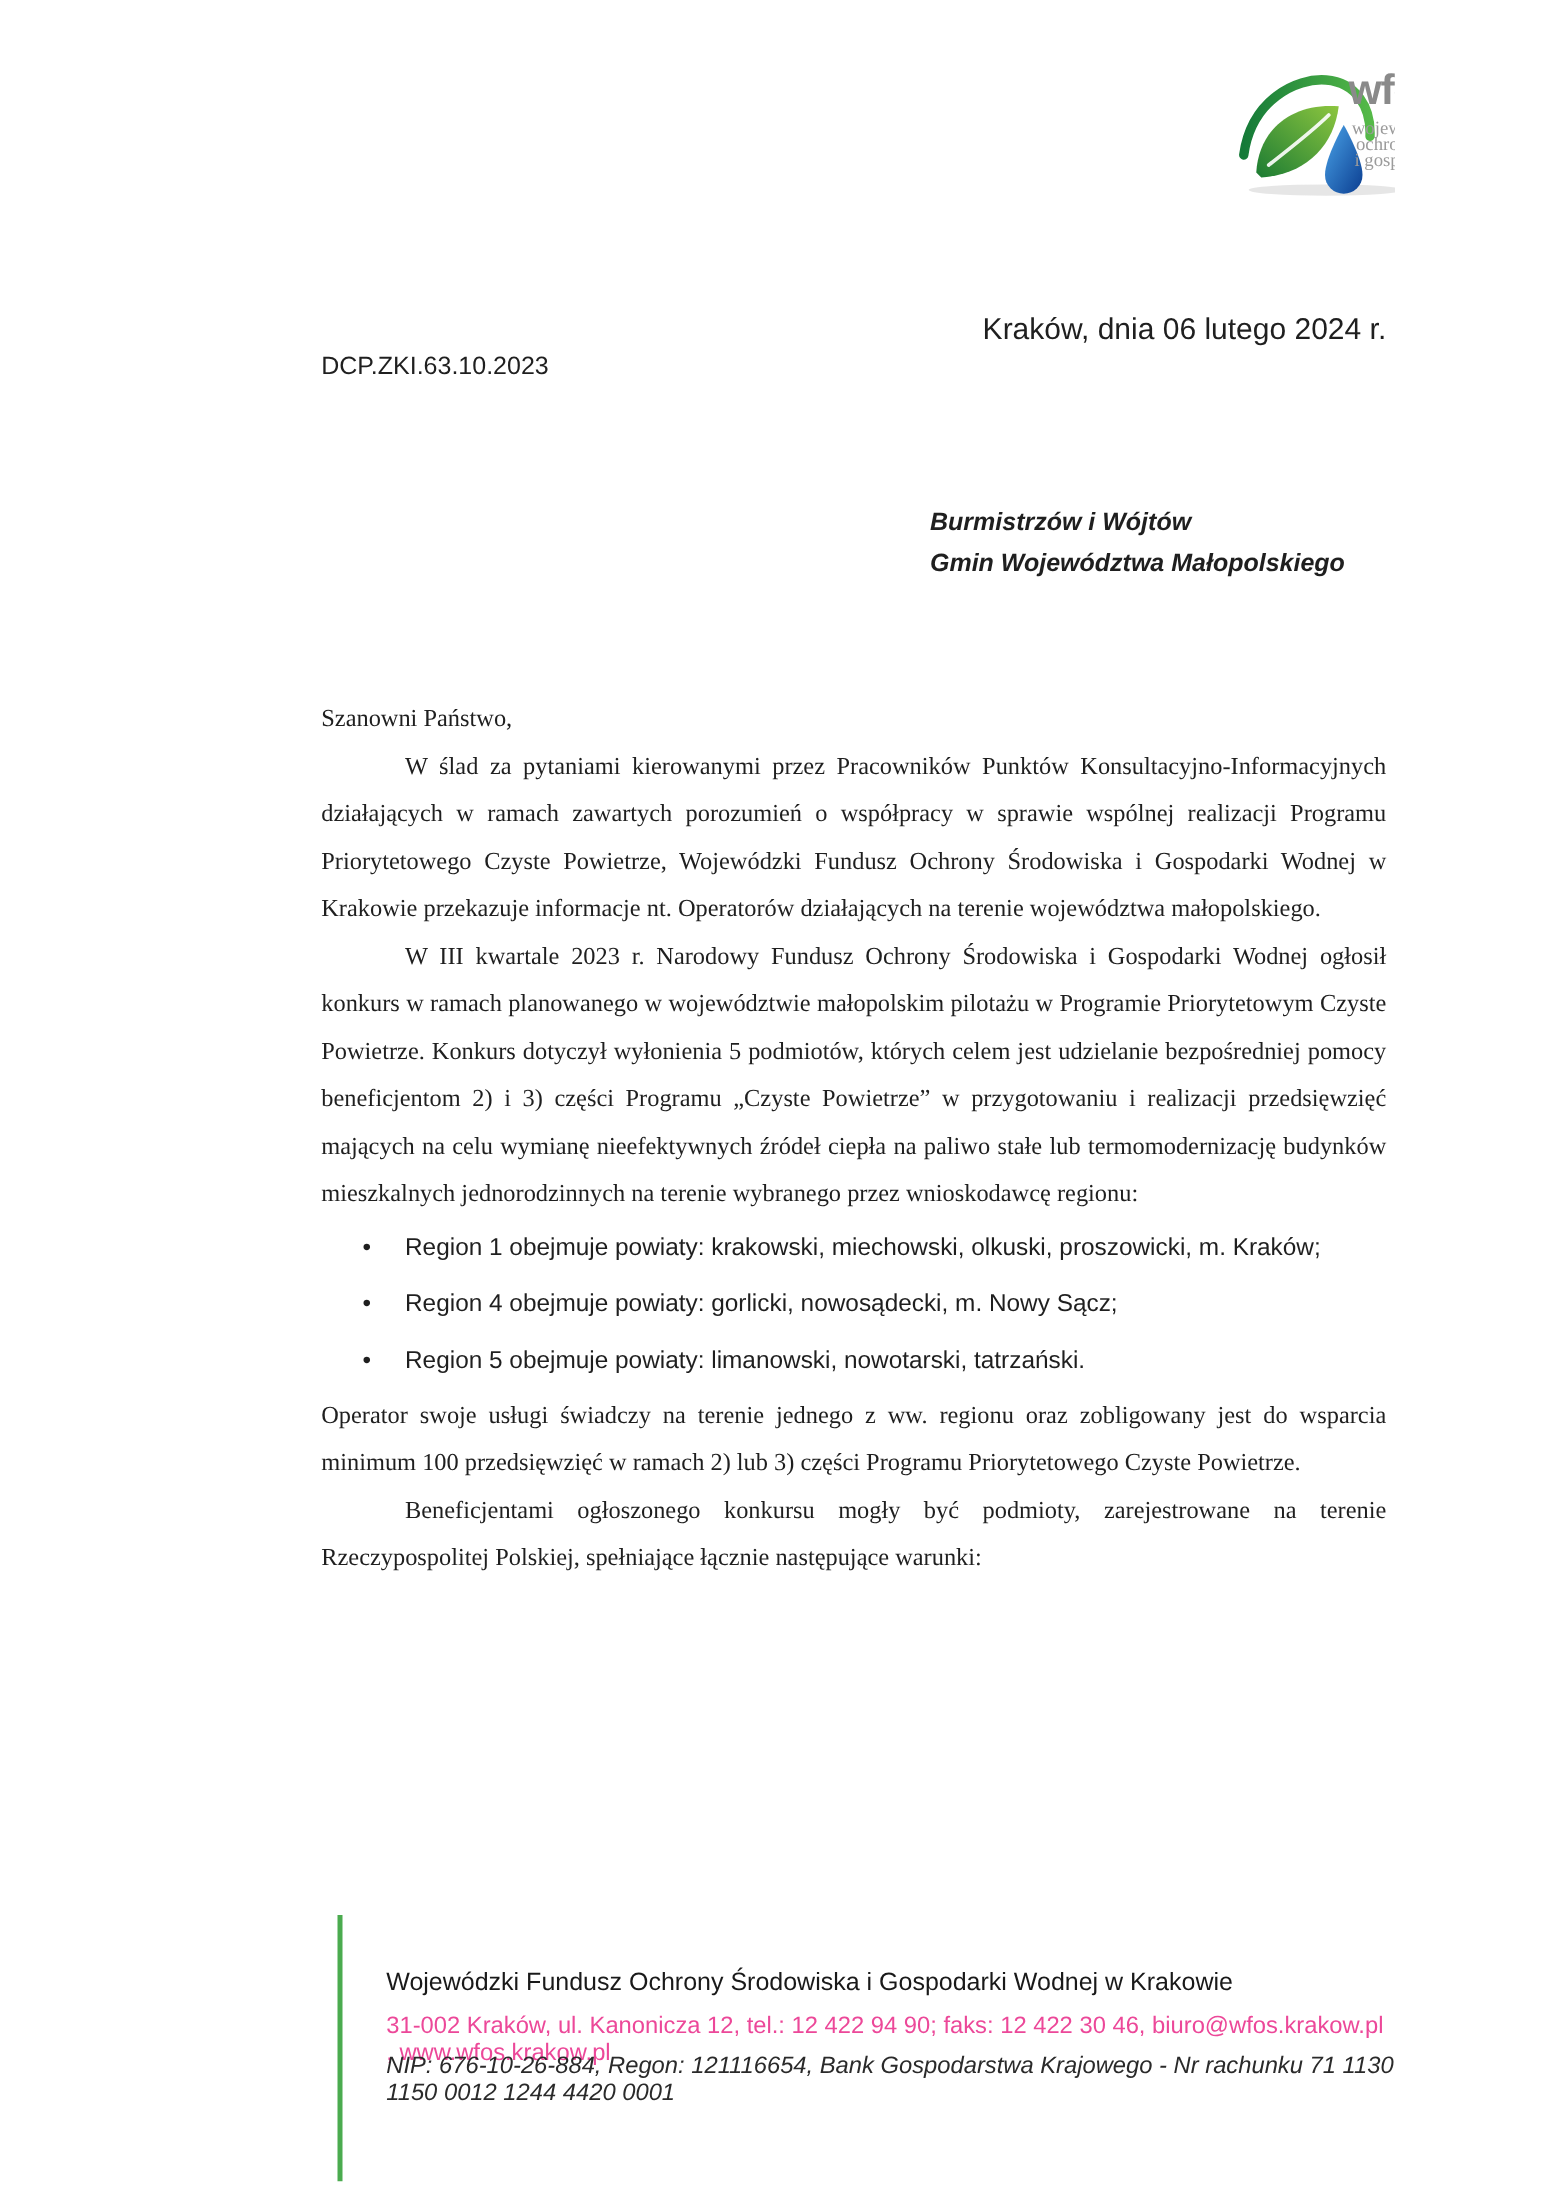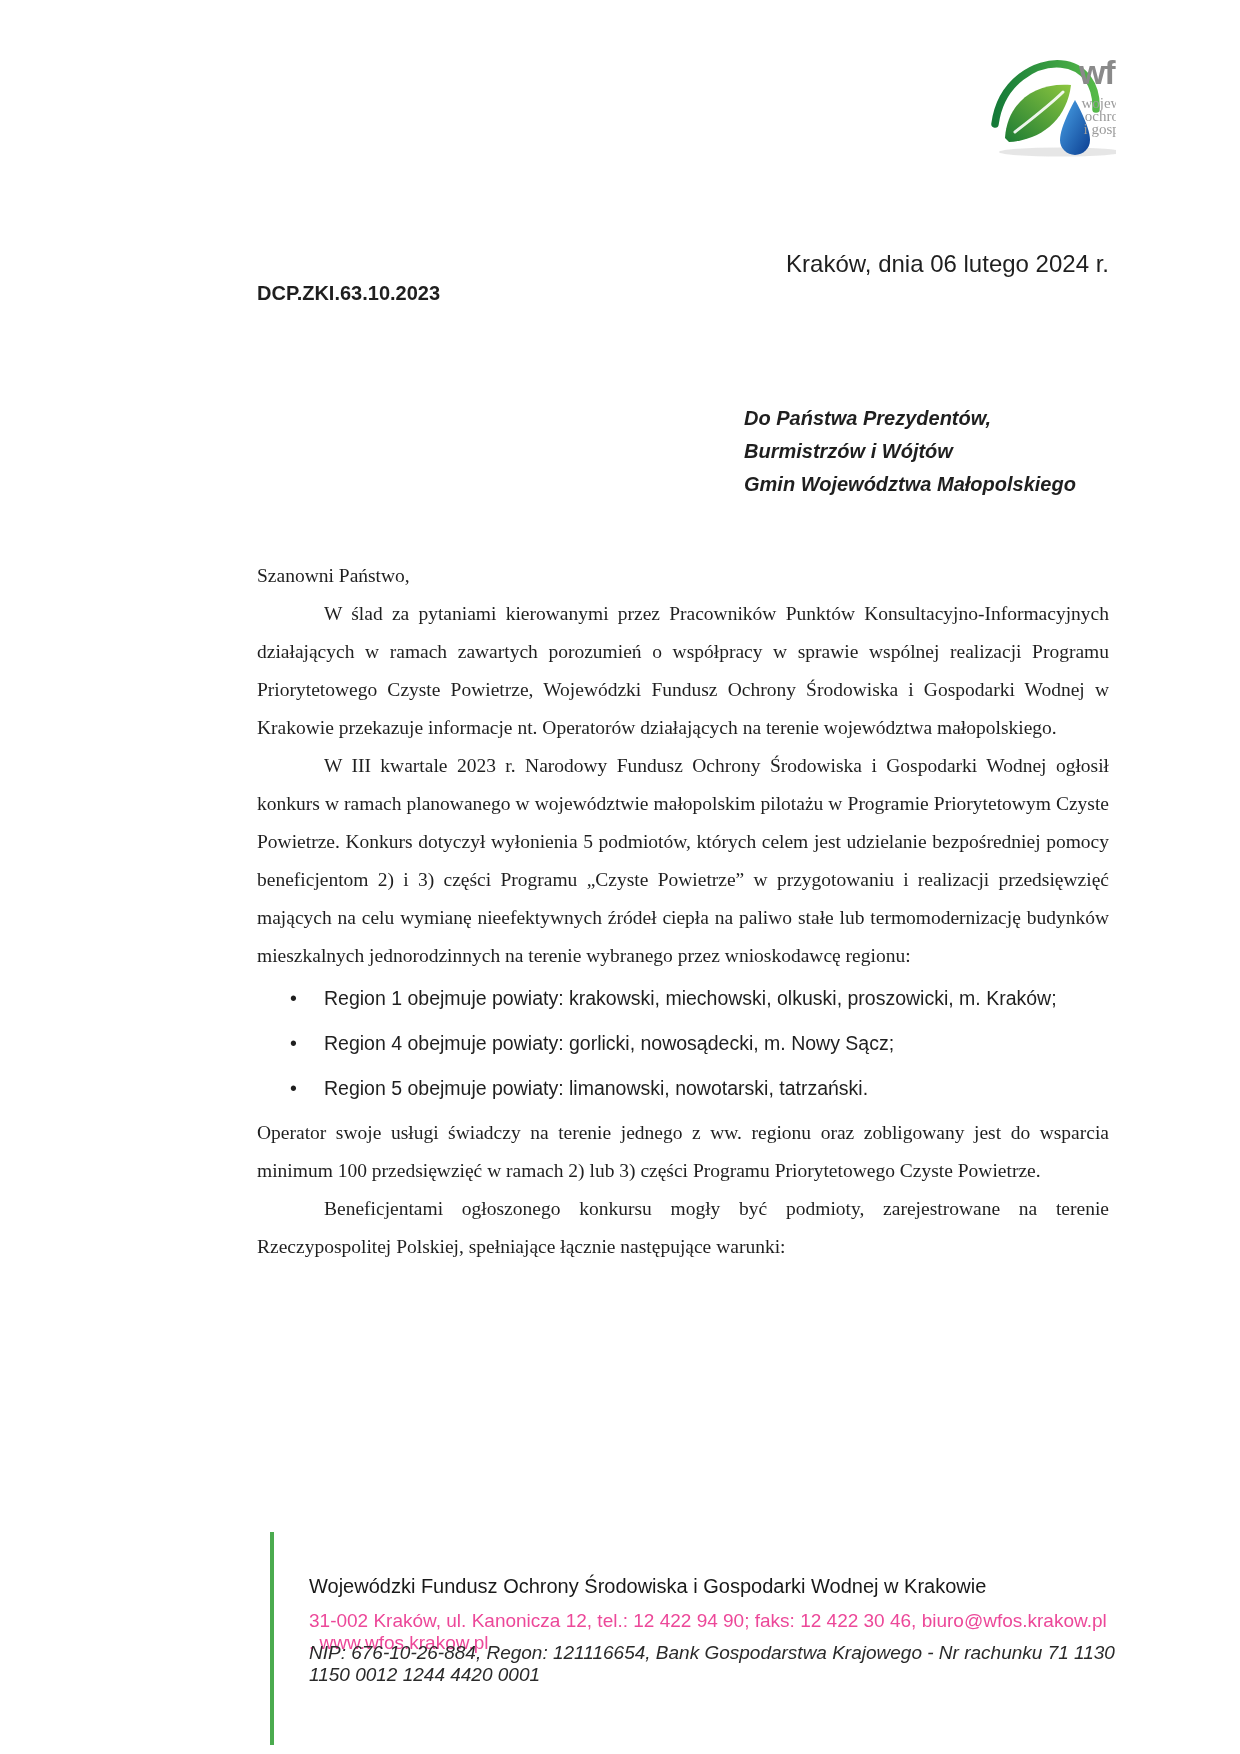--- a/index.html
+++ b/index.html
@@ -27,21 +27,21 @@
     background:var(--accent-green,#4bab4f);
   }
 
   
   .date-line{
     position:absolute;left:133px;top:238px;width:852px;
     text-align:right;font-size:24px;
   }
   .reference{
     position:absolute;left:133px;top:270px;
-    font-size:20px;font-weight:bold;
+    font-size:20px;font-weight:normal;
   }
 
   
   .addressee{
     position:absolute;left:620px;top:390px;
     font-size:20px;font-weight:bold;font-style:italic;line-height:33px;
   }
 
   
   .body-block{
@@ -114,21 +114,20 @@
         <div>w krakowie</div>
       </div>
     </div>
   </div>
   <div class="rule-top"></div>
 
   <div class="date-line">Kraków, dnia 06 lutego 2024 r.</div>
   <div class="reference">DCP.ZKI.63.10.2023</div>
 
   <div class="addressee">
-    <div>Do Państwa Prezydentów,</div>
     <div>Burmistrzów i Wójtów</div>
     <div>Gmin Województwa Małopolskiego</div>
   </div>
 
   <div class="body-block">
     <p class="salutation">Szanowni Państwo,</p>
     <p class="indent">W ślad za pytaniami kierowanymi przez Pracowników Punktów Konsultacyjno-Informacyjnych działających w ramach zawartych porozumień o współpracy w sprawie wspólnej realizacji Programu Priorytetowego Czyste Powietrze, Wojewódzki Fundusz Ochrony Środowiska i Gospodarki Wodnej w Krakowie przekazuje informacje nt. Operatorów działających na terenie województwa małopolskiego.</p>
     <p class="indent">W III kwartale 2023 r. Narodowy Fundusz Ochrony Środowiska i Gospodarki Wodnej ogłosił konkurs w ramach planowanego w województwie małopolskim pilotażu w Programie Priorytetowym Czyste Powietrze. Konkurs dotyczył wyłonienia 5 podmiotów, których celem jest udzielanie bezpośredniej pomocy beneficjentom 2) i 3) części Programu „Czyste Powietrze” w przygotowaniu i realizacji przedsięwzięć mających na celu wymianę nieefektywnych źródeł ciepła na paliwo stałe lub termomodernizację budynków mieszkalnych jednorodzinnych na terenie wybranego przez wnioskodawcę regionu:</p>
     <ul class="regions">
       <li>Region 1 obejmuje powiaty: krakowski, miechowski, olkuski, proszowicki, m. Kraków;</li>

